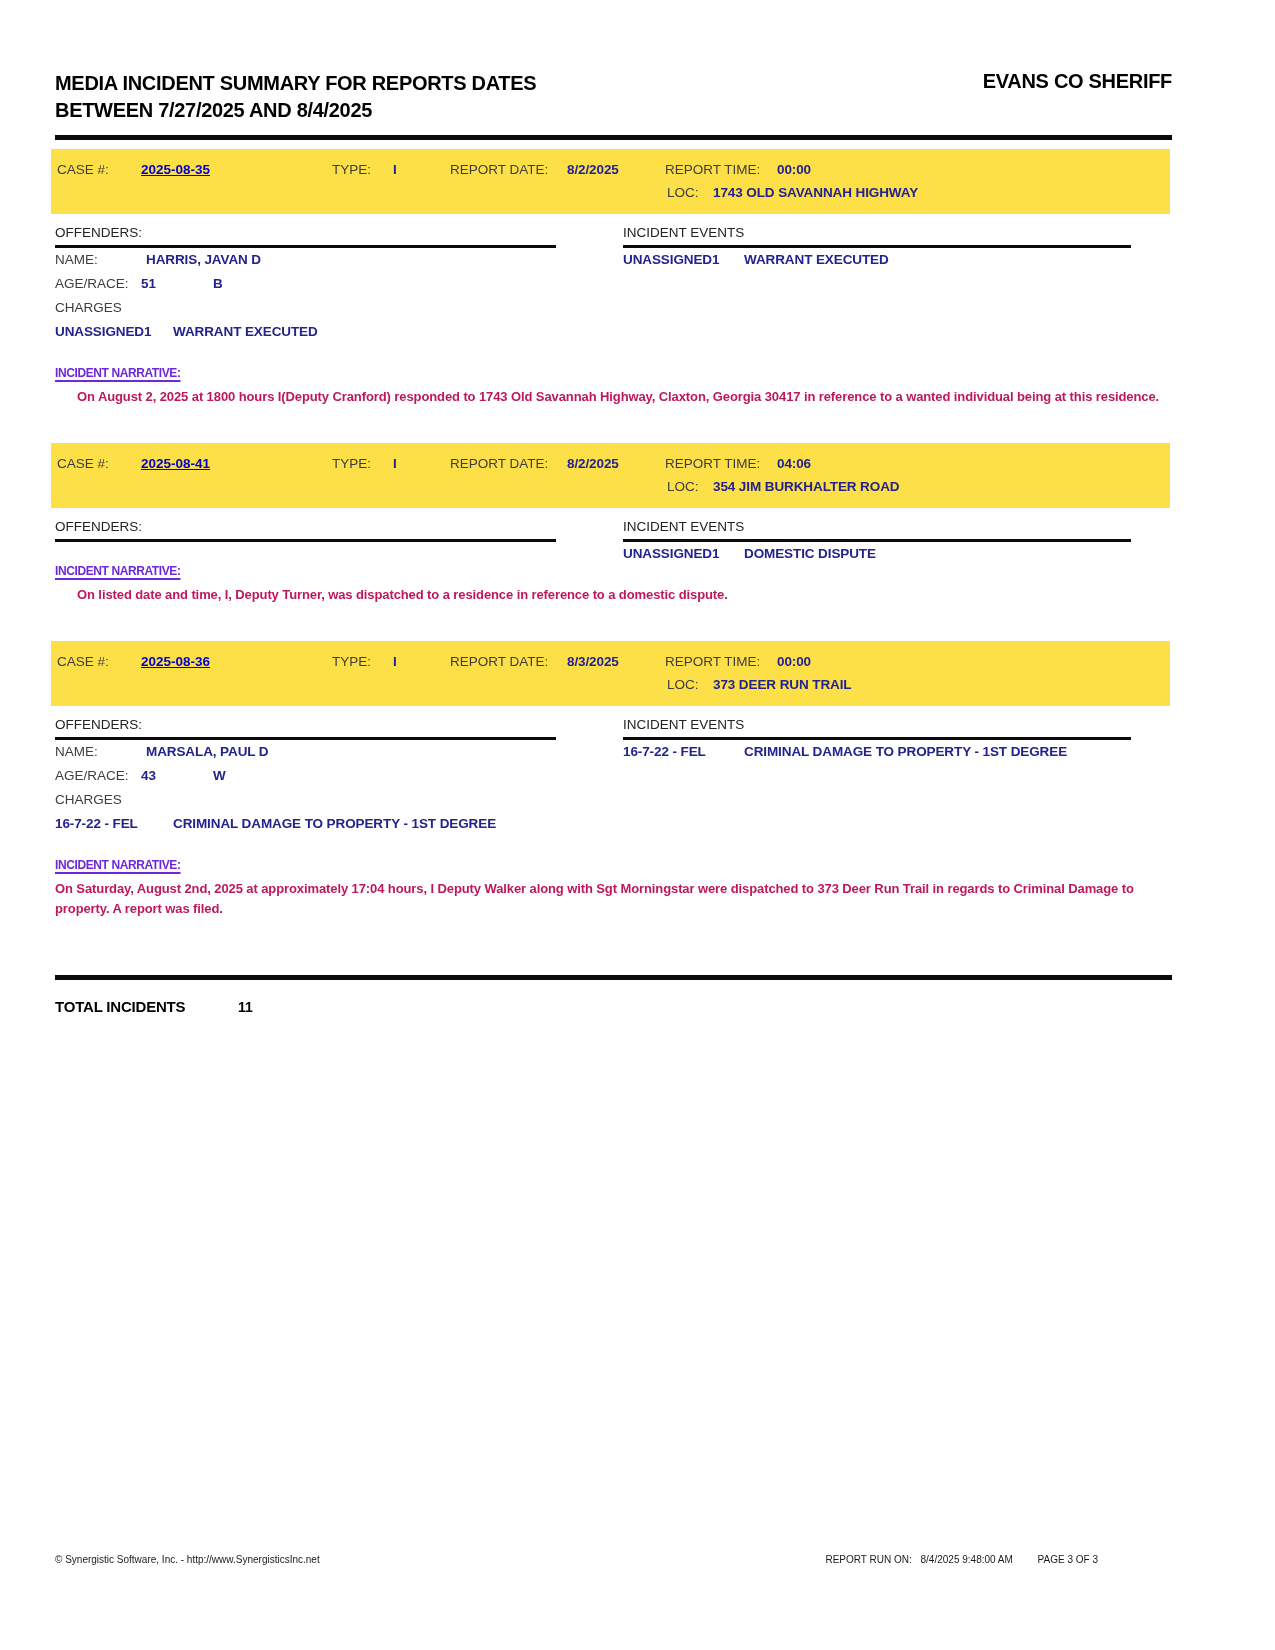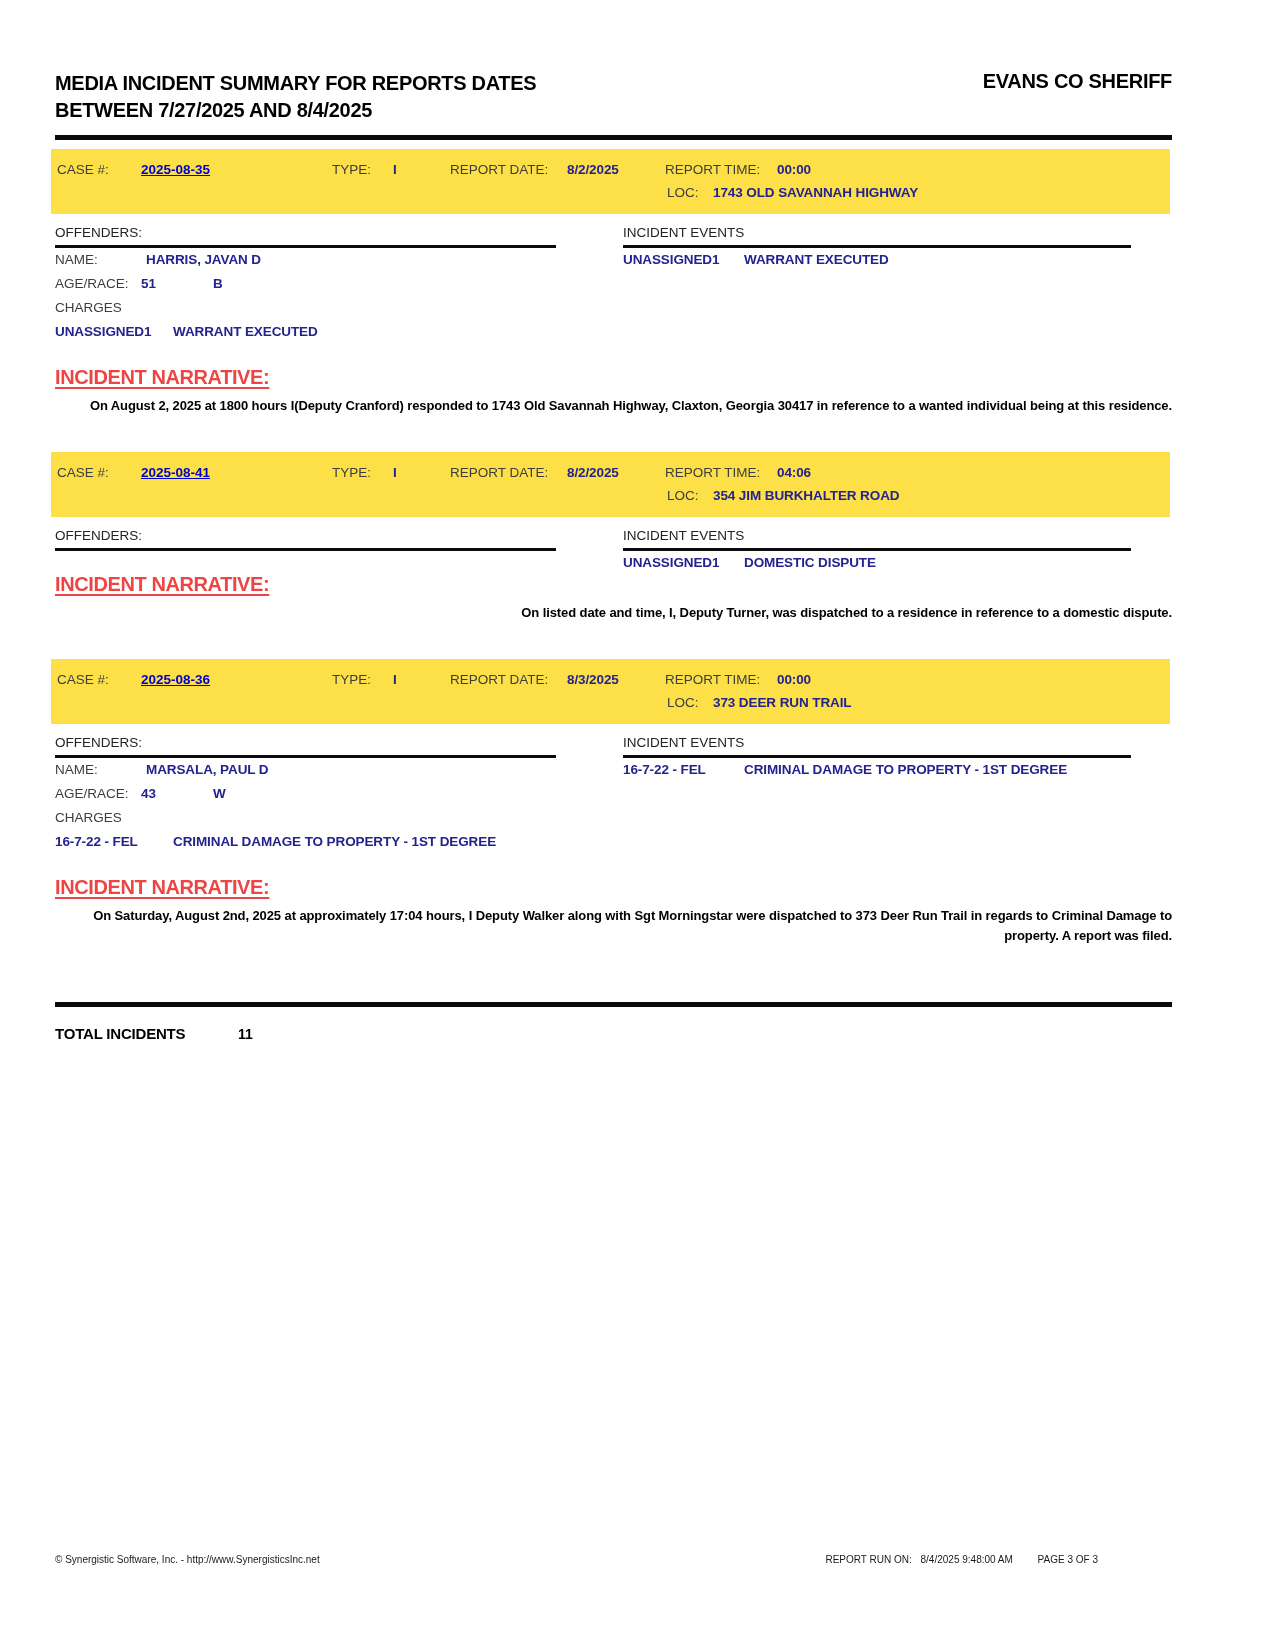--- a/index.html
+++ b/index.html
@@ -70,36 +70,35 @@
   .drow { position: relative; height: 24px; line-height: 24px; font-size: 13.5px; text-align: center; }
   .drow span { position: absolute; white-space: nowrap; top: 0; }
   .p-name-lbl { left: 0; }  .p-name-val { left: 91px; }
   .p-age-lbl  { left: 0; }  .p-age-val  { left: 86px; } .p-race-val { left: 158px; }
   .p-code     { left: 0; }  .p-desc     { left: 118px; }
   .p-ecode    { left: 0; }  .p-edesc    { left: 121px; }
 
   
   .narr-head {
     margin-top: 22px;
-    font-size: 20px;
+    font-size: 12px;
     font-weight: bold;
     letter-spacing: -0.4px;
     text-decoration: underline;
     text-decoration-thickness: 2px;
     text-underline-offset: 3px;
-    color: #ef4444;
+    color: #6d28d9;
   }
   .narr {
     margin: 7px 0 0 0;
     font-size: 13px;
     font-weight: bold;
     line-height: 20px;
     letter-spacing: -0.1px;
-    color: #000000;
-    text-align: right;
+    color: #be185d;
   }
   .narr.indent { text-indent: 22px; }
 
   
   .total-rule { height: 5px; background: #0b0b0b; margin-top: 56px; }
   .total-row { position: relative; margin-top: 16px; height: 22px; line-height: 22px; }
   .total-row span { position: absolute; white-space: nowrap; }
   .total-lbl { left: 0; font-size: 15px; font-weight: bold; color: #000; letter-spacing: -0.2px; }
   .total-val { left: 183px; font-size: 14px; font-weight: bold; color: #000000; }
 

